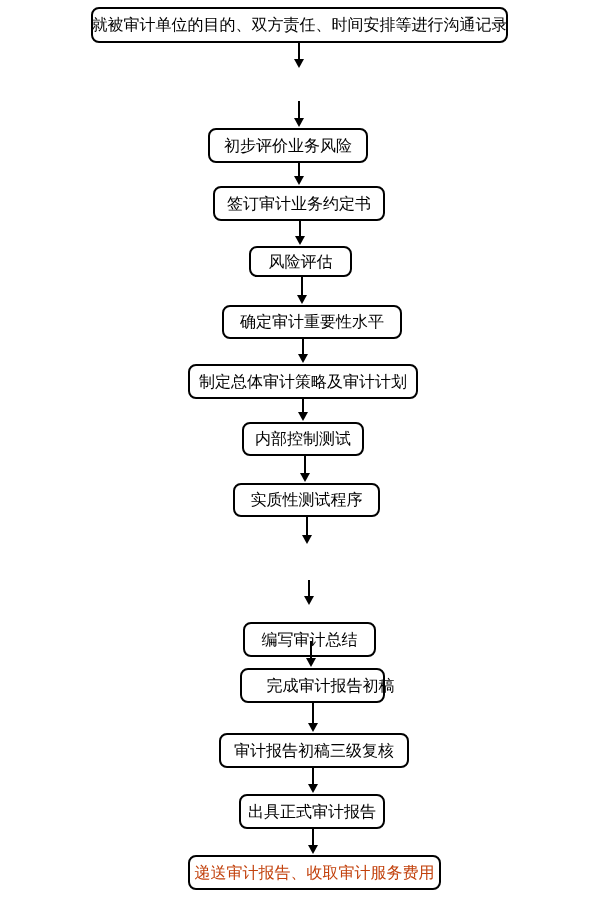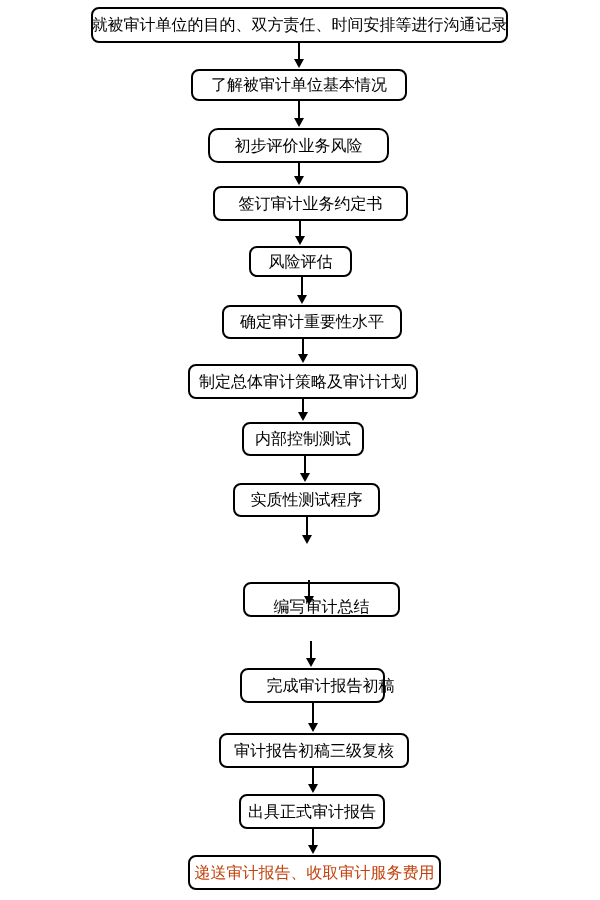--- a/index.html
+++ b/index.html
@@ -58,45 +58,42 @@
     border-top: 9px solid #000000;
   }
 </style>
 </head>
 <body>
 
 <div class="canvas" id="flowchart-canvas" style="background: rgb(255, 255, 255);">
     <div class="flow-node" style="left: 91px; top: 7px; width: 417px; height: 36px; border-color: rgb(0, 0, 0); background: rgb(255, 255, 255); color: rgb(0, 0, 0);">
       <span class="node-label">就被审计单位的目的、双方责任、时间安排等进行沟通记录</span>
     </div>
-    <div class="flow-node" style="left: 191px; top: 69px; width: 216px; height: 32px; border-color: rgb(0, 0, 0); background: rgb(255, 255, 255); color: rgb(0, 0, 0);">
-      <span class="node-label">了解被审计单位基本情况</span>
-    </div>
-    <div class="flow-node" style="left: 208px; top: 128px; width: 181px; height: 35px; border-color: rgb(0, 0, 0); background: rgb(255, 255, 255); color: rgb(0, 0, 0); border-radius: 10px;">
+    <div class="flow-node" style="left: 208px; top: 128px; width: 160px; height: 35px; border-color: rgb(0, 0, 0); background: rgb(255, 255, 255); color: rgb(0, 0, 0);">
       <span class="node-label">初步评价业务风险</span>
     </div>
-    <div class="flow-node" style="left: 213px; top: 186px; width: 195px; height: 35px; border-color: rgb(0, 0, 0); background: rgb(255, 255, 255); color: rgb(0, 0, 0); text-align: center;">
+    <div class="flow-node" style="left: 213px; top: 186px; width: 172px; height: 35px; border-color: rgb(0, 0, 0); background: rgb(255, 255, 255); color: rgb(0, 0, 0); text-align: center;">
       <span class="node-label">签订审计业务约定书</span>
     </div>
     <div class="flow-node" style="left: 249px; top: 246px; width: 103px; height: 31px; border-color: rgb(0, 0, 0); background: rgb(255, 255, 255); color: rgb(0, 0, 0);">
       <span class="node-label">风险评估</span>
     </div>
     <div class="flow-node" style="left: 213px; top: 305px; width: 180px; height: 34px; border-color: rgb(0, 0, 0); background: rgb(255, 255, 255); color: rgb(0, 0, 0); margin-left: 9px;">
       <span class="node-label">确定审计重要性水平</span>
     </div>
     <div class="flow-node" style="left: 188px; top: 364px; width: 230px; height: 35px; border-color: rgb(0, 0, 0); background: rgb(255, 255, 255); color: rgb(0, 0, 0);">
       <span class="node-label">制定总体审计策略及审计计划</span>
     </div>
     <div class="flow-node" style="left: 242px; top: 422px; width: 122px; height: 34px; border-color: rgb(0, 0, 0); background: rgb(255, 255, 255); color: rgb(0, 0, 0);">
       <span class="node-label">内部控制测试</span>
     </div>
     <div class="flow-node" style="left: 233px; top: 483px; width: 147px; height: 34px; border-color: rgb(0, 0, 0); background: rgb(255, 255, 255); color: rgb(0, 0, 0);">
       <span class="node-label">实质性测试程序</span>
     </div>
-    <div class="flow-node" style="left: 243px; top: 582px; width: 157px; height: 35px; border-color: rgb(0, 0, 0); background: rgb(255, 255, 255); color: rgb(0, 0, 0); align-items: flex-end;">
+    <div class="flow-node" style="left: 243px; top: 622px; width: 133px; height: 35px; border-color: rgb(0, 0, 0); background: rgb(255, 255, 255); color: rgb(0, 0, 0);">
       <span class="node-label">编写审计总结</span>
     </div>
     <div class="flow-node" style="left: 240px; top: 668px; width: 145px; height: 35px; border-color: rgb(0, 0, 0); background: rgb(255, 255, 255); color: rgb(0, 0, 0); padding-left: 36px;">
       <span class="node-label">完成审计报告初稿</span>
     </div>
     <div class="flow-node" style="left: 219px; top: 733px; width: 190px; height: 35px; border-color: rgb(0, 0, 0); background: rgb(255, 255, 255); color: rgb(0, 0, 0);">
       <span class="node-label">审计报告初稿三级复核</span>
     </div>
     <div class="flow-node" style="left: 239px; top: 794px; width: 146px; height: 35px; border-color: rgb(0, 0, 0); background: rgb(255, 255, 255); color: rgb(0, 0, 0);">
       <span class="node-label">出具正式审计报告</span>

